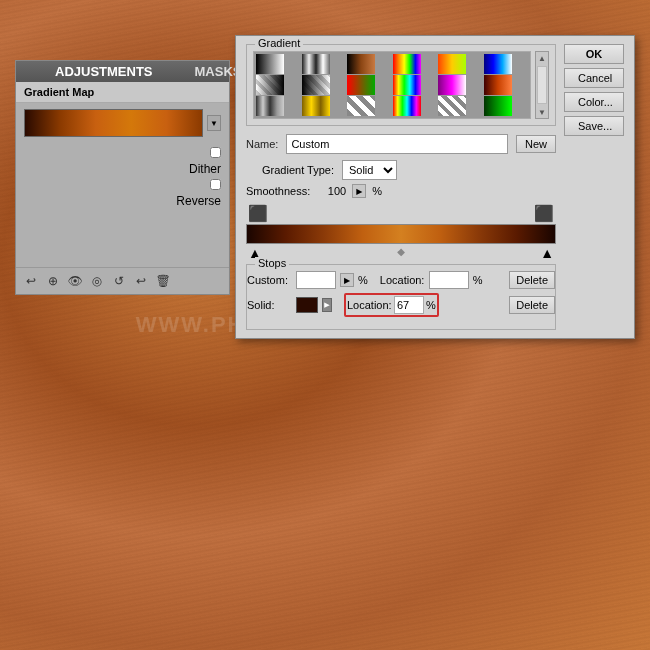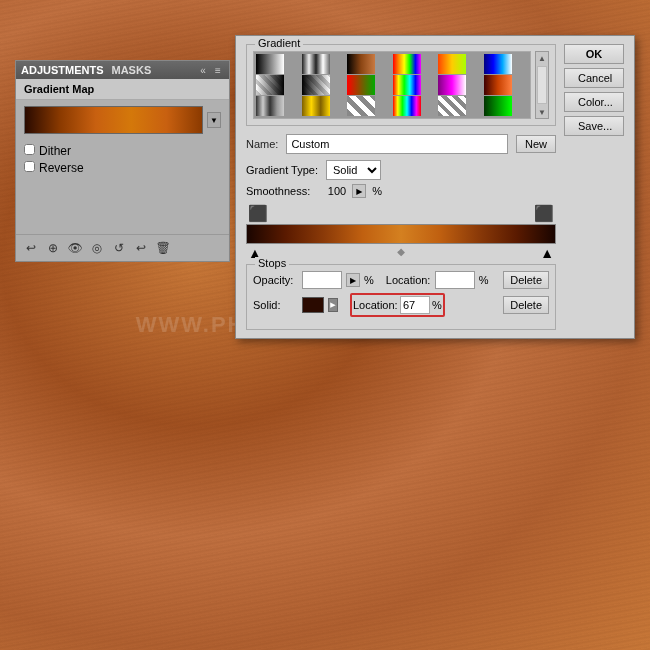--- a/index.html
+++ b/index.html
@@ -45,23 +45,24 @@
       font-size: 11px;
     }
 
     .panel-titlebar-tabs {
       display: flex;
       gap: 8px;
     }
 
     .panel-tab {
       color: #ddd;
-      font-size: 11px;
+      font-size: 13px;
       font-weight: bold;
       cursor: pointer;
+      margin-left: 34px;
     }
 
     .panel-tab.active {
       color: #fff;
     }
 
     .panel-titlebar-controls {
       display: flex;
       gap: 3px;
       align-items: center;
@@ -111,23 +112,24 @@
       font-size: 8px;
       cursor: pointer;
     }
 
     .panel-options {
       padding: 4px 8px 6px;
     }
 
     .checkbox-row {
       display: flex;
-      align-items: flex-start;
+      align-items: flex-end;
       gap: 4px;
       margin-bottom: 3px;
+      flex-direction: column;
     }
 
     .checkbox-row input[type="checkbox"] {
       width: 11px;
       height: 11px;
     }
 
     .panel-footer {
       background: #b0b0b0;
       border-top: 1px solid #999;
@@ -337,20 +339,21 @@
     
     .type-row {
       display: flex;
       align-items: center;
       gap: 8px;
       margin-bottom: 4px;
     }
 
     .type-label {
       font-size: 11px;
+      margin-left: 16px;
     }
 
     .type-select {
       height: 20px;
       border: 1px solid #999;
       background: #fff;
       font-size: 11px;
       padding: 0 2px;
     }
 
@@ -438,21 +441,21 @@
       cursor: pointer;
     }
 
     .active-stop {
       color: #000;
     }
 
     
     .stops-group {
       border: 1px solid #aaa;
-      padding: 6px 6px 8px;
+      padding: 6px 0 8px;
       position: relative;
     }
 
     .stops-legend {
       position: absolute;
       top: -8px;
       left: 8px;
       background: #d4d4d4;
       padding: 0 3px;
       font-size: 11px;
@@ -697,21 +700,21 @@
           <span class="stop-marker-bottom" style="color:#000;">▲</span>
           <span class="diamond-marker">◆</span>
           <span class="stop-marker-bottom active-stop" style="color:#000;">▲</span>
         </div>
       </div>
 
       <div class="stops-group">
         <span class="stops-legend">Stops</span>
 
         <div class="stops-row">
-          <span class="stops-field-label">Opacity:</span>
+          <span class="stops-field-label">Custom:</span>
           <input class="stops-input" type="text" value="" style="">
           <div class="stops-arrow">▶</div>
           <span class="stops-pct">%</span>
           <span class="stops-field-label" style="margin-left:8px;">Location:</span>
           <input class="stops-input" type="text" value="" style="">
           <span class="stops-pct">%</span>
           <button class="delete-btn">Delete</button>
         </div>
 
         <div class="stops-row">

